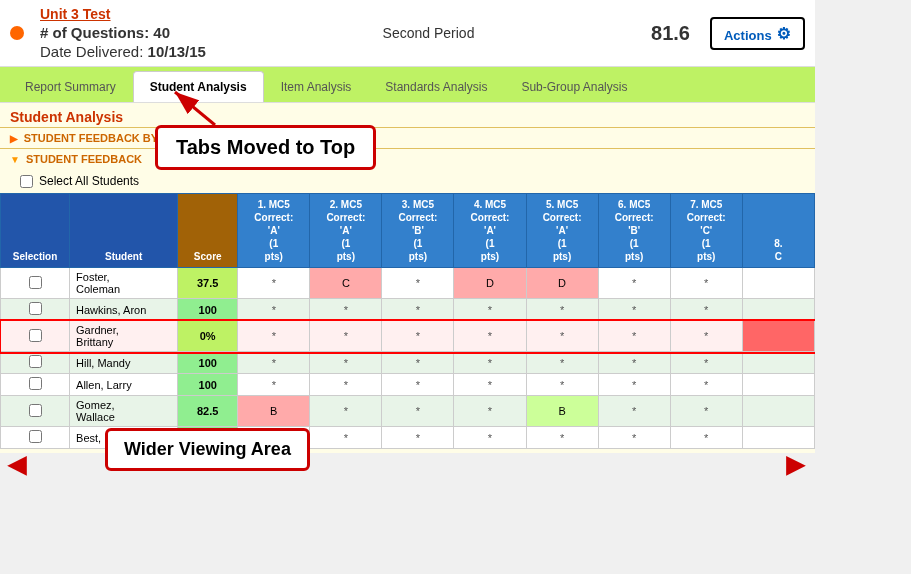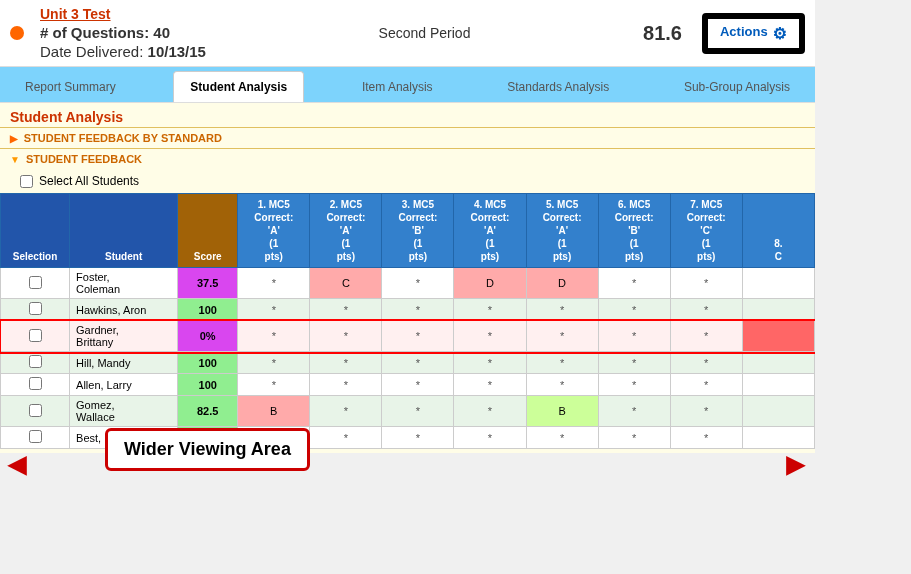--- a/index.html
+++ b/index.html
@@ -7,26 +7,26 @@
 
     
     .header { background: #fff; padding: 6px 10px; display: flex; align-items: center; justify-content: space-between; border-bottom: 1px solid #ddd; min-height: 60px; }
     .header-left { display: flex; flex-direction: column; }
     .header-title { color: #cc3300; font-weight: bold; font-size: 14px; text-decoration: underline; cursor: pointer; }
     .header-meta { font-size: 15px; color: #333; margin-top: 2px; }
     .header-meta span { font-weight: bold; }
     .header-center { font-size: 14px; color: #333; }
     .header-right-score { font-size: 20px; color: #333; font-weight: bold; margin-right: 12px; }
     .header-right { display: flex; align-items: center; gap: 8px; }
-    .actions-btn { background: #fff; border: 6px solid #000000; color: #005bbb; font-weight: bold; font-size: 13px; padding: 5px 12px; border-radius: 4px; cursor: pointer; display: flex; align-items: flex-start; gap: 5px; }
+    .actions-btn { background: #fff; border: 2px solid #000000; color: #005bbb; font-weight: bold; font-size: 13px; padding: 5px 12px; border-radius: 4px; cursor: pointer; display: flex; align-items: flex-end; gap: 5px; }
     .gear-icon { font-size: 16px; }
     .orange-dot { width: 14px; height: 14px; background: #ff6600; border-radius: 50%; margin-right: 8px; flex-shrink: 0; }
 
     
-    .tabs-bar { background: #7dd3fc; border-bottom: 1px solid #ddd; display: flex; padding: 0 8px; justify-content: space-between; }
+    .tabs-bar { background: #bef264; border-bottom: 1px solid #ddd; display: flex; padding: 0 8px; }
     .tab { padding: 8px 16px; cursor: pointer; border: 1px solid transparent; border-bottom: none; font-size: 12px; color: #555; background: transparent; margin-top: 4px; border-radius: 4px 4px 0 0; }
     .tab.active { background: #fff; border-color: #ccc; font-weight: bold; color: #000; }
 
     
     .content { background: #fffde7; padding: 4px 0; }
 
     
     .section-header { display: flex; align-items: center; padding: 4px 10px; cursor: pointer; border-top: 1px solid #e0c060; }
     .section-header.collapsed { color: #cc6600; font-size: 11px; font-weight: bold; }
     .section-header.expanded { color: #cc6600; font-size: 11px; font-weight: bold; }
@@ -46,21 +46,21 @@
     thead th.selection-col { background: #2255aa; width: 50px; }
     thead th.student-col { background: #2255aa; width: 90px; }
     thead th.score-col { background: #a16207; color: #fff; width: 50px; }
     thead th.mc-col { background: #3380cc; width: 60px; }
 
     tbody tr:nth-child(even) { background: #e8f4e8; }
     tbody tr:nth-child(odd) { background: #fff; }
     tbody td { padding: 3px 6px; border: 1px solid #ccc; text-align: center; vertical-align: middle; }
     tbody td.student-name { text-align: left; }
     tbody td.score-val { background: #90ee90; font-weight: bold; }
-    tbody td.score-low { background: #d946ef; font-weight: bold; }
+    tbody td.score-low { background: #bef264; font-weight: bold; }
     tbody td.score-mid { background: #90ee90; font-weight: bold; }
     .cell-asterisk { color: #555; }
     .cell-D { background: #ffaaaa !important; color: #000; }
     .cell-C { background: #ffaaaa !important; color: #000; }
     .cell-B { background: #ffaaaa !important; color: #000; }
     .cell-B-green { background: #ccff99 !important; color: #000; }
   </style>
 </head>
 <body>
 
@@ -231,20 +231,34 @@
             <td class="cell-asterisk">*</td>
             <td class="cell-asterisk">*</td>
             <td class="cell-asterisk">*</td>
             <td></td>
           </tr>
         </tbody>
       </table>
     </div>
   </div>
 
+  <div style="position:absolute; top:125px; left:155px; z-index:20;">
+    <div style="background:white; border:3px solid #cc0000; border-radius:6px; padding:8px 18px; font-size:20px; font-weight:bold; color:#000;">
+      <span>Tabs Moved to Top</span>
+    </div>
+
+    <svg width="80" height="40" style="position:absolute; top:-38px; left:10px;">
+      <defs>
+        <marker id="arrowhead1" markerWidth="8" markerHeight="6" refX="8" refY="3" orient="auto">
+          <polygon points="0 0, 8 3, 0 6" fill="#cc0000"></polygon>
+        </marker>
+      </defs>
+      <line x1="50" y1="38" x2="10" y2="5" stroke="#cc0000" stroke-width="3" marker-end="url(#arrowhead1)"></line>
+    </svg>
+  </div>
 
   <div style="position:absolute; top:428px; left:105px; z-index:20;">
     <div style="background:white; border:3px solid #cc0000; border-radius:6px; padding:8px 16px; font-size:18px; font-weight:bold; color:#000;">
       <span>Wider Viewing Area</span>
     </div>
   </div>
 
   <div style="position:absolute; top:450px; left:8px; z-index:20; color:#cc0000; font-size:24px; font-weight:bold;">◀</div>
 
   <div style="position:absolute; top:450px; right:10px; z-index:20; color:#cc0000; font-size:24px; font-weight:bold;">▶</div>

